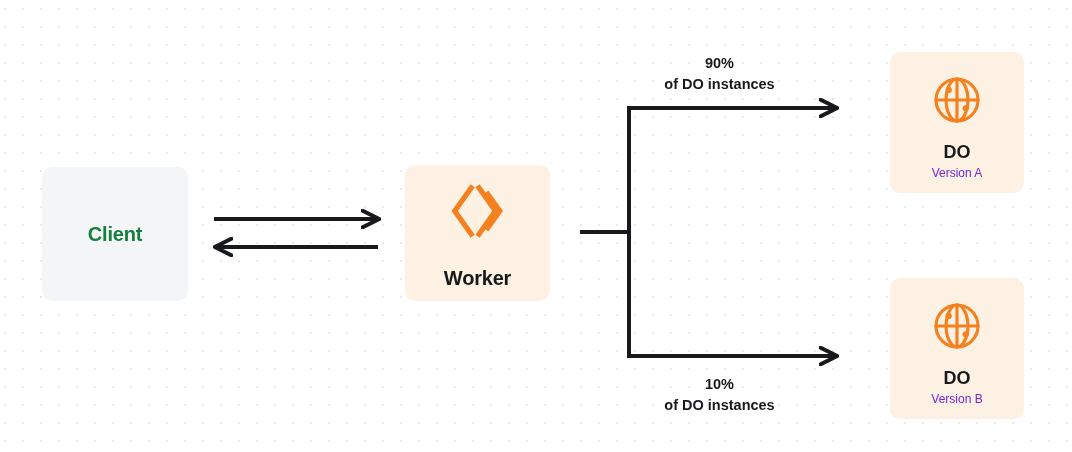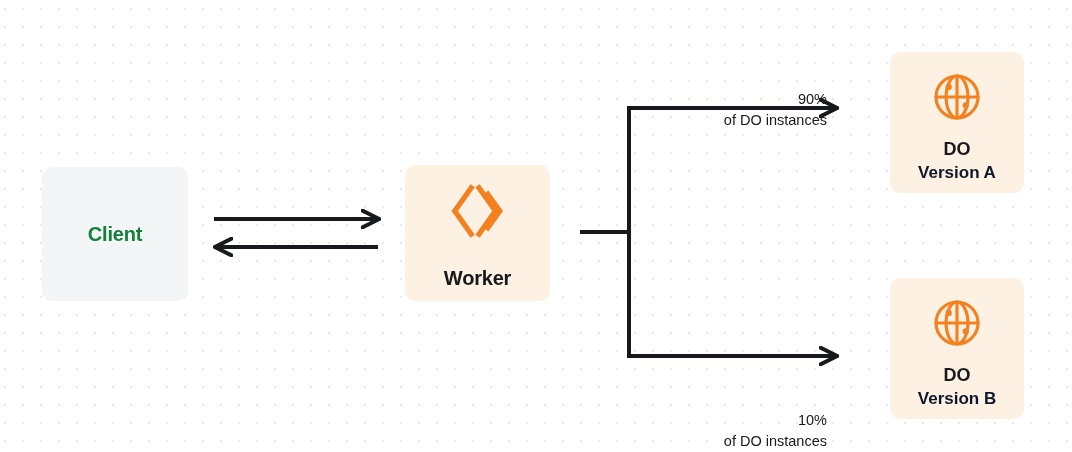--- a/index.html
+++ b/index.html
@@ -82,46 +82,45 @@
     margin-top: 6px;
   }
   .do-title {
     font-size: 18px;
     font-weight: 700;
     color: #17191c;
     margin-top: 14px;
     letter-spacing: -0.1px;
   }
   .do-sub {
-    font-size: 17px;
-    font-weight: 700;
-    color: #0f172a;
+    font-size: 12px;
+    font-weight: 400;
+    color: #6d28d9;
     margin-top: 3px;
   }
 
   
   #connectors {
     position: absolute;
     left: 0;
     top: 0;
     width: 1072px;
     height: 452px;
     pointer-events: none;
   }
 
   
   .edge-label {
     position: absolute;
-    text-align: right;
+    text-align: center;
     font-size: 14.5px;
-    font-weight: 400;
+    font-weight: 700;
     color: #17191c;
     line-height: 1.45;
     white-space: nowrap;
-    margin-top: 36px;
   }
   #label-top {
     left: 612px;
     top: 53px;
     width: 215px;
   }
   #label-bottom {
     left: 612px;
     top: 374px;
     width: 215px;

